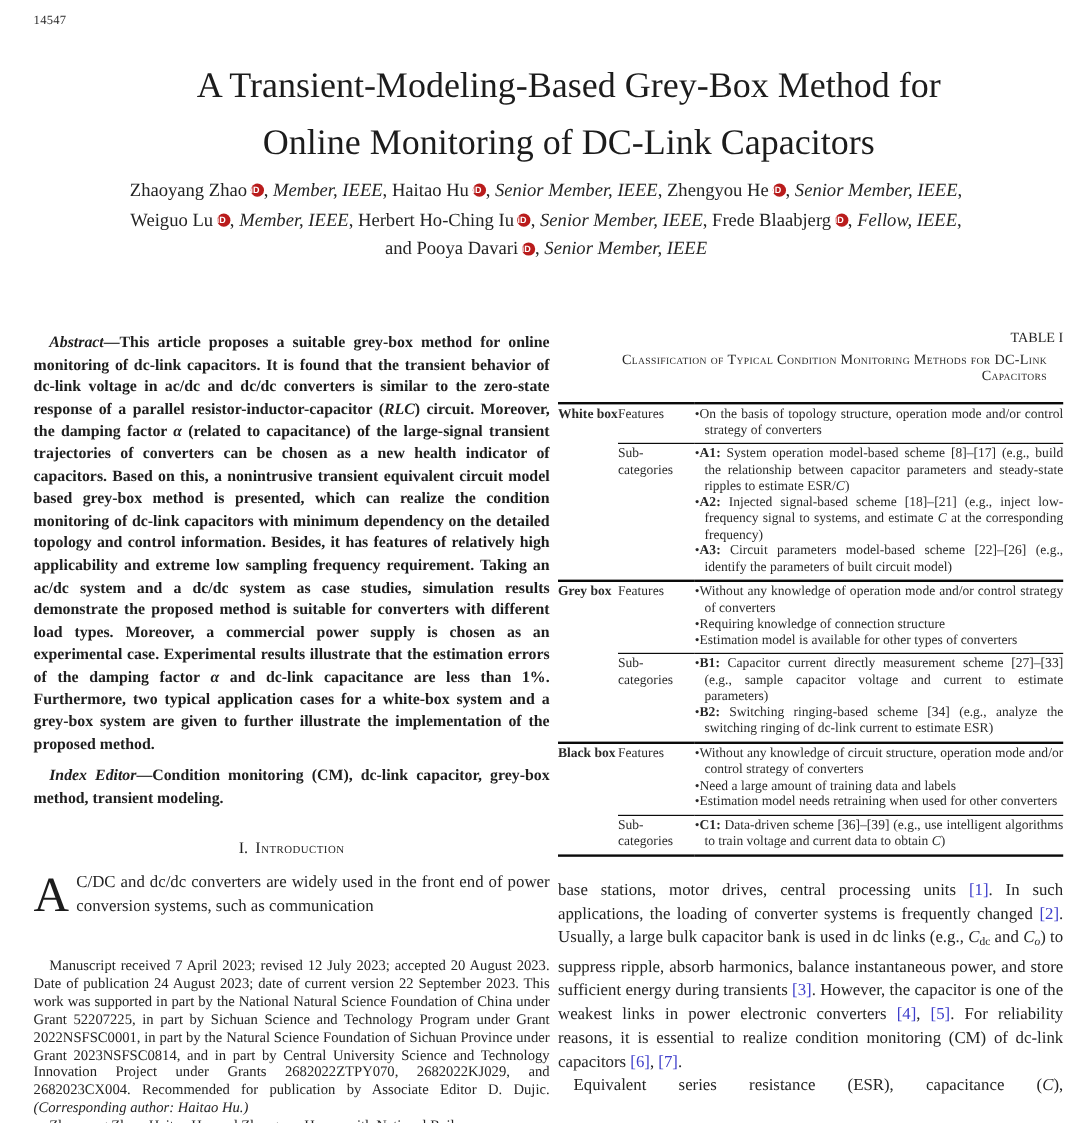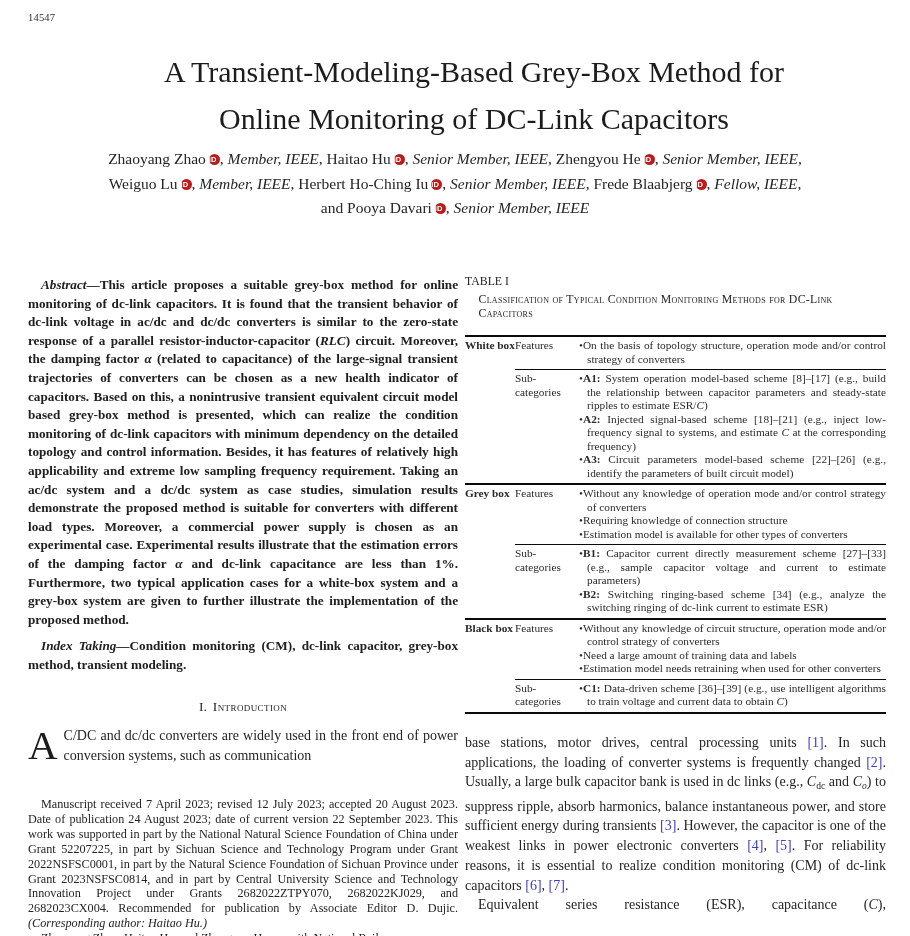--- a/index.html
+++ b/index.html
@@ -37,21 +37,21 @@
   .indexterms{position:absolute;top:365px;left:0;right:0;font-weight:bold;font-size:13.2px;
     line-height:18.6px;text-align:justify;text-indent:13px;color:#202020;}
   .h1{position:absolute;top:427px;left:0;right:0;text-align:center;font-size:13.5px;color:#1e1e1e;}
   .h1 .scaps{font-variant-caps:small-caps;letter-spacing:0.4px;margin-left:6px;}
   .introp{position:absolute;top:454px;left:0;right:0;font-size:14px;line-height:19.5px;text-align:justify;}
   .dropcap{float:left;font-size:41px;line-height:35px;padding:2px 6px 0 0;color:#1c1c1c;}
   .fnote{position:absolute;top:525px;left:0;right:0;font-size:12.2px;line-height:14.9px;text-align:justify;}
   .fnote .fp{text-indent:13px;}
 
   
-  .tcaption{position:absolute;top:2px;left:0;right:0;text-align:left;font-size:11.8px;
+  .tcaption{position:absolute;top:2px;left:0;right:0;text-align:right;font-size:11.8px;
     line-height:14.5px;color:#242424;}
   .tcaption .cap2{font-variant-caps:small-caps;letter-spacing:0.3px;width:394px;margin:3px auto 0;}
 
   
   table.t1{position:absolute;top:63px;left:0;width:421px;border-collapse:collapse;
     border-top:2.6px solid #0a0a0a;border-bottom:2.6px solid #0a0a0a;
     font-size:11.3px;line-height:13.5px;color:#2a2a2a;}
   table.t1 td{vertical-align:top;padding:2px 0 3px 0;}
   td.cat{width:50px;vertical-align:middle;text-align:left;font-weight:bold;padding-right:4px;}
   td.lbl{width:64px;padding-top:3px;}
@@ -86,21 +86,21 @@
     <span><span></span><span>Herbert Ho-Ching Iu</span><span class="orcid"><span>iD</span></span><span>, </span><span class="it">Senior Member, IEEE</span><span>, </span></span>
     <span><span></span><span>Frede Blaabjerg</span><span class="orcid"><span>iD</span></span><span>, </span><span class="it">Fellow, IEEE</span><span>,</span></span>
   </div>
   <div>
     <span><span>and </span><span>Pooya Davari</span><span class="orcid"><span>iD</span></span><span>, </span><span class="it">Senior Member, IEEE</span><span></span></span>
   </div>
 </div>
 
 <div class="lcol">
   <div class="abstract"><span class="bdit">Abstract</span><span>—This article proposes a suitable grey-box method for online monitoring of dc-link capacitors. It is found that the transient behavior of dc-link voltage in ac/dc and dc/dc converters is similar to the zero-state response of a parallel resistor-inductor-capacitor (</span><span class="bdit">RLC</span><span>) circuit. Moreover, the damping factor </span><span class="it">α</span><span> (related to capacitance) of the large-signal transient trajectories of converters can be chosen as a new health indicator of capacitors. Based on this, a nonintrusive transient equivalent circuit model based grey-box method is presented, which can realize the condition monitoring of dc-link capacitors with minimum dependency on the detailed topology and control information. Besides, it has features of relatively high applicability and extreme low sampling frequency requirement. Taking an ac/dc system and a dc/dc system as case studies, simulation results demonstrate the proposed method is suitable for converters with different load types. Moreover, a commercial power supply is chosen as an experimental case. Experimental results illustrate that the estimation errors of the damping factor </span><span class="it">α</span><span> and dc-link capacitance are less than 1%. Furthermore, two typical application cases for a white-box system and a grey-box system are given to further illustrate the implementation of the proposed method.</span></div>
-  <div class="indexterms"><span class="bdit">Index Taking</span><span>—Condition monitoring (CM), dc-link capacitor, grey-box method, transient modeling.</span></div>
+  <div class="indexterms"><span class="bdit">Index Editor</span><span>—Condition monitoring (CM), dc-link capacitor, grey-box method, transient modeling.</span></div>
   <div class="h1">
     <span>I.</span><span class="scaps">Introduction</span>
   </div>
   <div class="introp">
     <span class="dropcap">A</span><span><span>C/DC and dc/dc converters are widely used in the front end of power conversion systems, such as communication</span></span>
   </div>
   <div class="fnote">
     <div class="fp"><span>Manuscript received 7 April 2023; revised 12 July 2023; accepted 20 August 2023. Date of publication 24 August 2023; date of current version 22 September 2023. This work was supported in part by the National Natural Science Foundation of China under Grant 52207225, in part by Sichuan Science and Technology Program under Grant 2022NSFSC0001, in part by the Natural Science Foundation of Sichuan Province under Grant 2023NSFSC0814, and in part by Central University Science and Technology Innovation Project under Grants 2682022ZTPY070, 2682022KJ029, and 2682023CX004. Recommended for publication by Associate Editor D. Dujic. </span><span class="it">(Corresponding author: Haitao Hu.)</span></div>
     <div class="fp">Zhaoyang Zhao, Haitao Hu, and Zhengyou He are with National Rail</div>
   </div>

